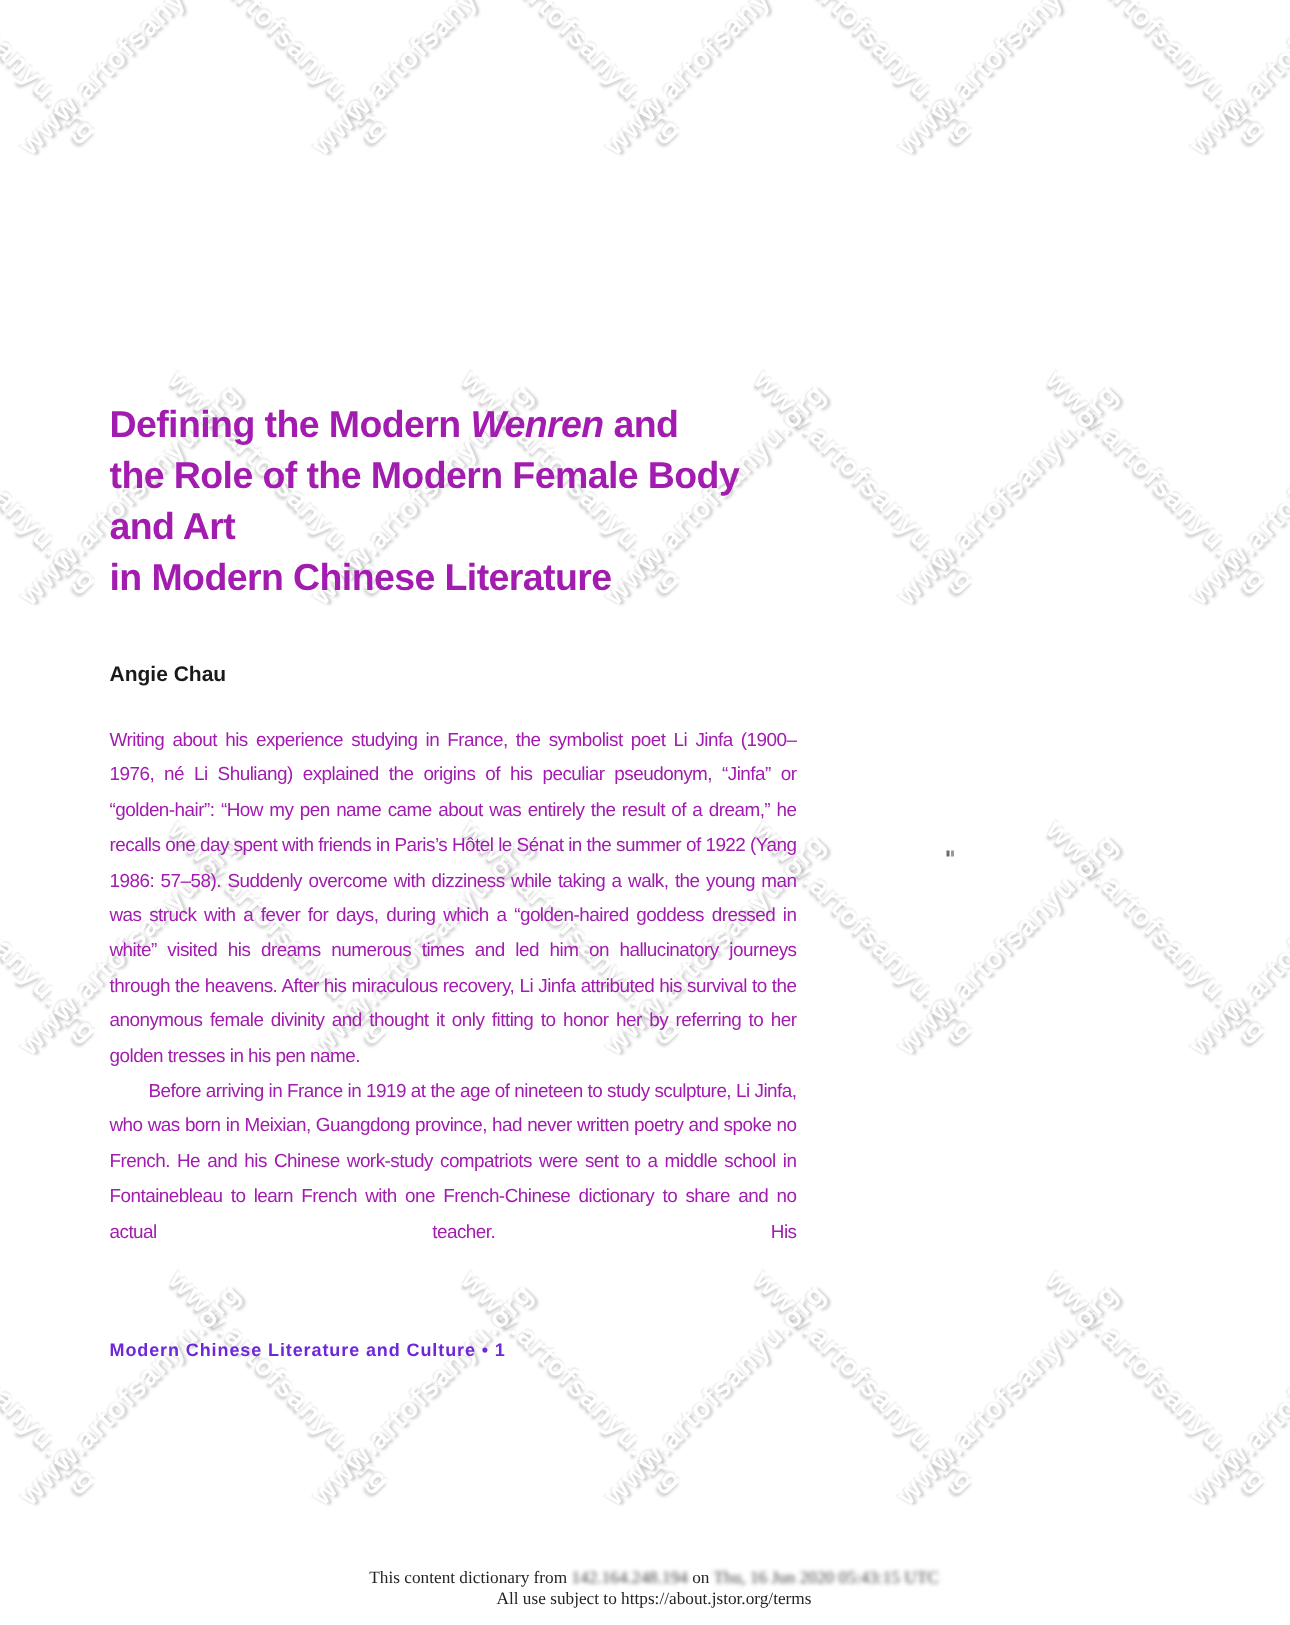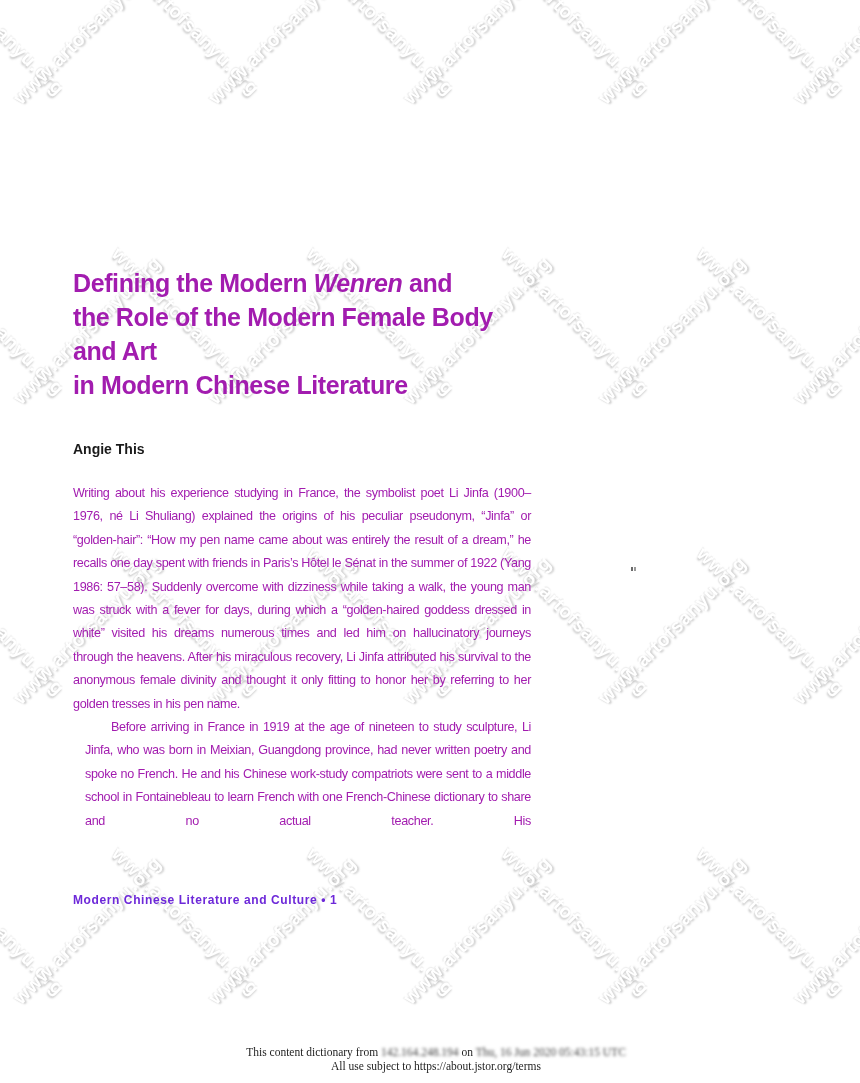--- a/index.html
+++ b/index.html
@@ -39,21 +39,21 @@
     position:absolute;left:73px;top:441px;
     font-size:14px;font-weight:700;color:#1a1a1a;
   }
   .body-text{
     position:absolute;left:73px;top:482px;width:458px;
     font-size:12.6px;line-height:23.4px;letter-spacing:-0.35px;
     text-align:justify;color:#a21caf;
   }
   .body-text p{margin:0;}
   .body-text p.indent{text-indent:26px;}
-  .body-text p.justify-last{text-align-last:justify;margin-left:12px;}
+  .body-text p.justify-last{text-align-last:justify;}
   .journal-footer{
     position:absolute;left:73px;top:893px;width:717px;
     font-size:12px;font-weight:700;
     letter-spacing:0.6px;color:#6d28d9;
   }
   .jstor{
     position:absolute;left:0;top:1046px;width:860px;
     text-align:center;
     font-family:"Liberation Serif",serif;
     font-size:11.5px;line-height:13.5px;color:#242424;
@@ -116,21 +116,21 @@
 
   <div class="content">
 
     <div class="title">
         <div class="title-line"><span>Defining the Modern </span><span class="ital">Wenren</span><span> and</span></div>
         <div class="title-line"><span>the Role of the Modern Female Body</span><span class="ital"></span><span></span></div>
         <div class="title-line"><span>and Art</span><span class="ital"></span><span></span></div>
         <div class="title-line"><span>in Modern Chinese Literature</span><span class="ital"></span><span></span></div>
       </div>
 
-    <div class="author">Angie This</div>
+    <div class="author">Angie Chau</div>
 
     <div class="body-text">
         <p>Writing about his experience studying in France, the symbolist poet Li Jinfa (1900–1976, né Li Shuliang) explained the origins of his peculiar pseudonym, “Jinfa” or “golden-hair”: “How my pen name came about was entirely the result of a dream,” he recalls one day spent with friends in Paris’s Hôtel le Sénat in the summer of 1922 (Yang 1986: 57–58). Suddenly overcome with dizziness while taking a walk, the young man was struck with a fever for days, during which a “golden-haired goddess dressed in white” visited his dreams numerous times and led him on hallucinatory journeys through the heavens. After his miraculous recovery, Li Jinfa attributed his survival to the anonymous female divinity and thought it only fitting to honor her by referring to her golden tresses in his pen name.</p>
         <p class="indent justify-last">Before arriving in France in 1919 at the age of nineteen to study sculpture, Li Jinfa, who was born in Meixian, Guangdong province, had never written poetry and spoke no French. He and his Chinese work-study compatriots were sent to a middle school in Fontainebleau to learn French with one French-Chinese dictionary to share and no actual teacher. His</p>
       </div>
 
     <div class="journal-footer">Modern Chinese Literature and Culture • 1</div>
 
     <div class="jstor">
       <div><span>This content dictionary from</span> <span class="blurred">142.164.248.194</span> <span>on</span> <span class="blurred">Thu, 16 Jun 2020 05:43:15 UTC</span></div>

